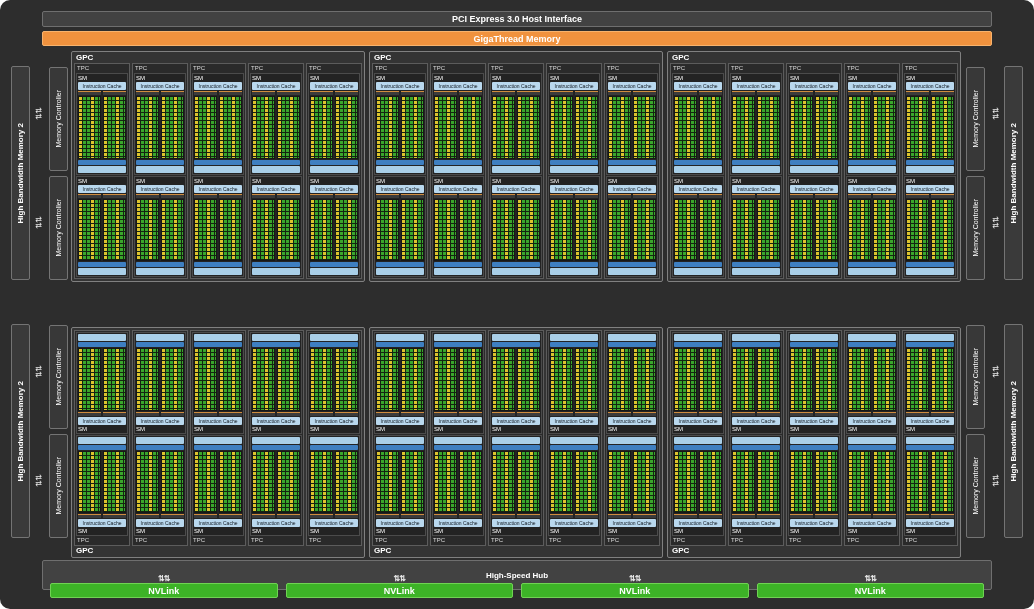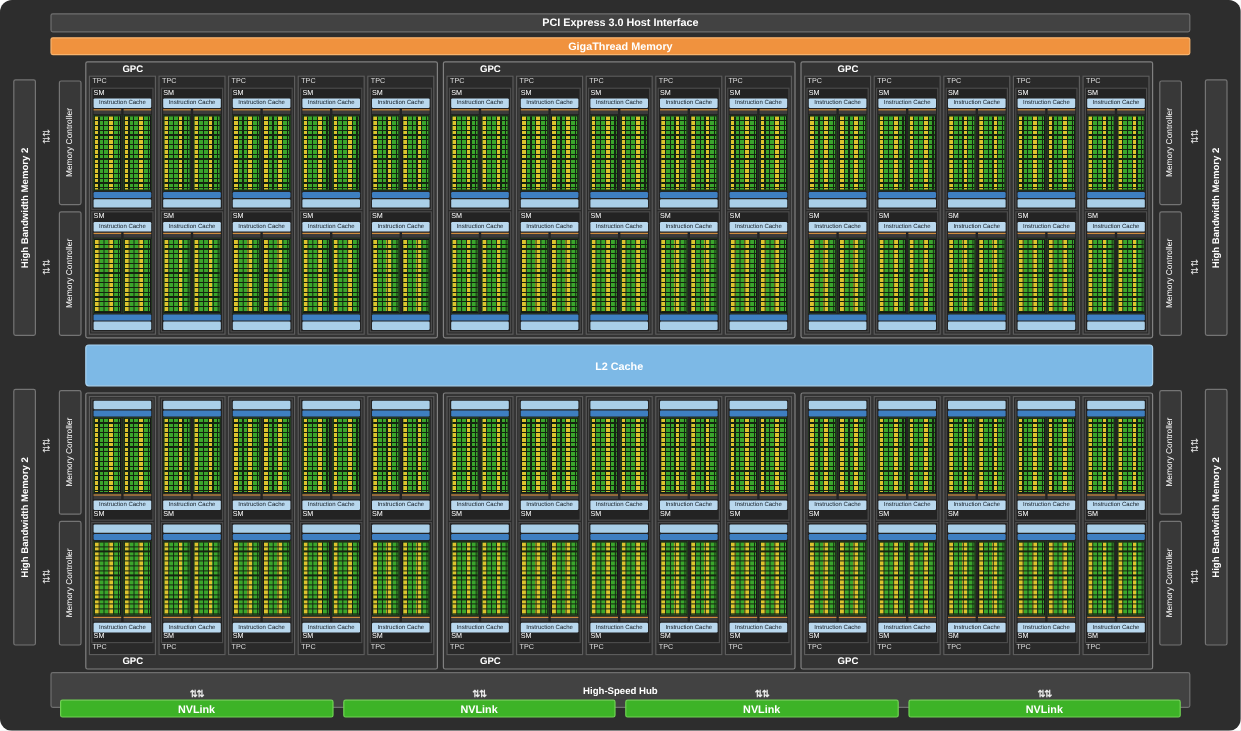--- a/index.html
+++ b/index.html
@@ -46,21 +46,21 @@
   .ay1 { top:108px; } .ay2 { top:217px; } .ay3 { top:366px; } .ay4 { top:475px; }
 
   .gpc-grid { position:absolute; left:71px; width:890px; height:231px; display:flex; gap:4px; }
   #gpc-top { top:51px; }
   #gpc-bottom { top:327px; }
   .gpc {
     flex:1; background:#343434; border:1px solid #808080; border-radius:2px;
     display:flex; flex-direction:column; padding:1px 2px 2px;
   }
   .flipped .gpc { flex-direction:column-reverse; padding:2px 2px 1px; }
-  .gpc-label { color:#fff; font-weight:bold; font-size:8px; height:10px; line-height:10px; padding-left:2px;margin-left:26px; }
+  .gpc-label { color:#fff; font-weight:bold; font-size:8px; height:10px; line-height:10px; padding-left:2px; }
   .tpc-row { flex:1; display:flex; gap:2px; min-height:0; }
   .tpc {
     flex:1; background:#2a2a2a; border:1px solid #5c5c5c;
     display:flex; flex-direction:column; gap:1px; padding:1px; min-width:0;
   }
   .flipped .tpc { flex-direction:column-reverse; }
   .tpc-label { color:#ddd; font-size:6px; height:7px; line-height:7px; padding-left:1px; }
   .sm {
     flex:1; background:#232323; border:1px solid #4b4b4b;
     display:flex; flex-direction:column; gap:1px; padding:1px; min-height:0;
@@ -647,23 +647,20 @@
                 <div class="coregrid"></div>
               </div>
               <div class="bluebar"></div>
               <div class="ltbluebar"></div>
             </div>
           </div>
         </div>
       </div>
     </div>
 
-  <div class="l2">
-    <span>L2 Cache</span>
-  </div>
 
   <div class="gpc-grid flipped" id="gpc-bottom">
       <div class="gpc">
         <div class="gpc-label">GPC</div>
         <div class="tpc-row">
           <div class="tpc">
             <div class="tpc-label">TPC</div>
             <div class="sm">
               <div class="sm-label">SM</div>
               <div class="icache">Instruction Cache</div>

